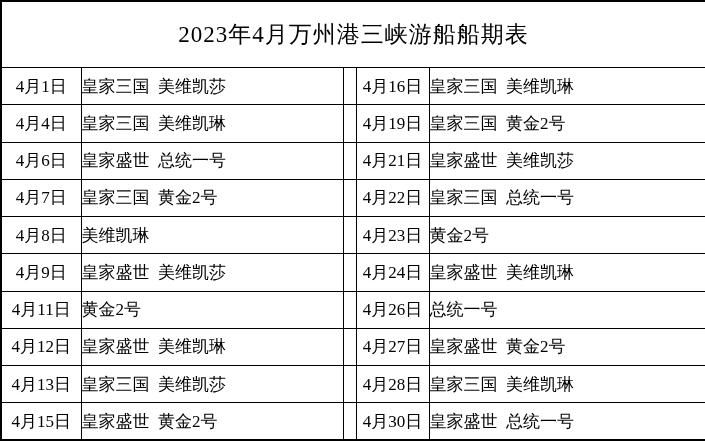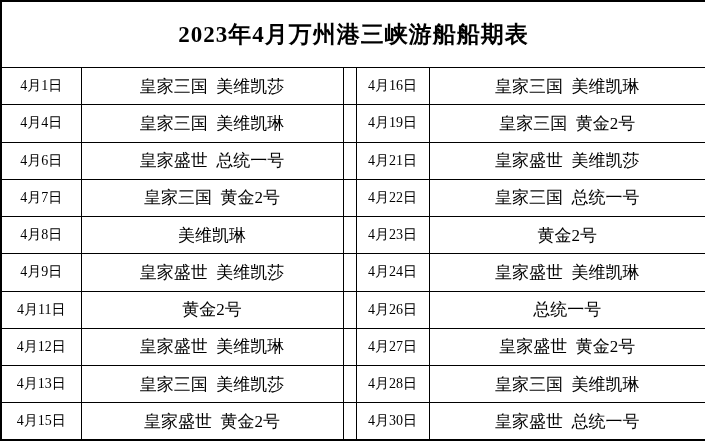--- a/index.html
+++ b/index.html
@@ -9,25 +9,25 @@
     border-collapse:collapse;table-layout:fixed;
     font-family:"Liberation Serif","DejaVu Serif",serif;
     color:#000000;background:#ffffff;
     border:2px solid #000000;
   }
   table.schedule td{
     border:1px solid #000000;
     padding:0;overflow:hidden;vertical-align:middle;
   }
   td.title-cell{
-    font-size:23px;font-weight:bold;text-align:center;
+    font-size:23px;font-weight:normal;text-align:center;
     height:45px;letter-spacing:1px;
   }
-  td.date-cell{text-align:center;font-size:14px;}
-  td.ships-cell{text-align:center;font-size:17px;padding-left:5px;white-space:pre-wrap;}
+  td.date-cell{text-align:center;font-size:17px;}
+  td.ships-cell{text-align:left;font-size:17px;padding-left:5px;white-space:pre-wrap;}
   td.spacer-cell{background:#ffffff;}
   tr.data-row{height:26px;}
 </style>
 </head>
 <body>
 
 <div class="sheet">
   <table class="schedule">
     <colgroup>
       <col style="width:80px">

